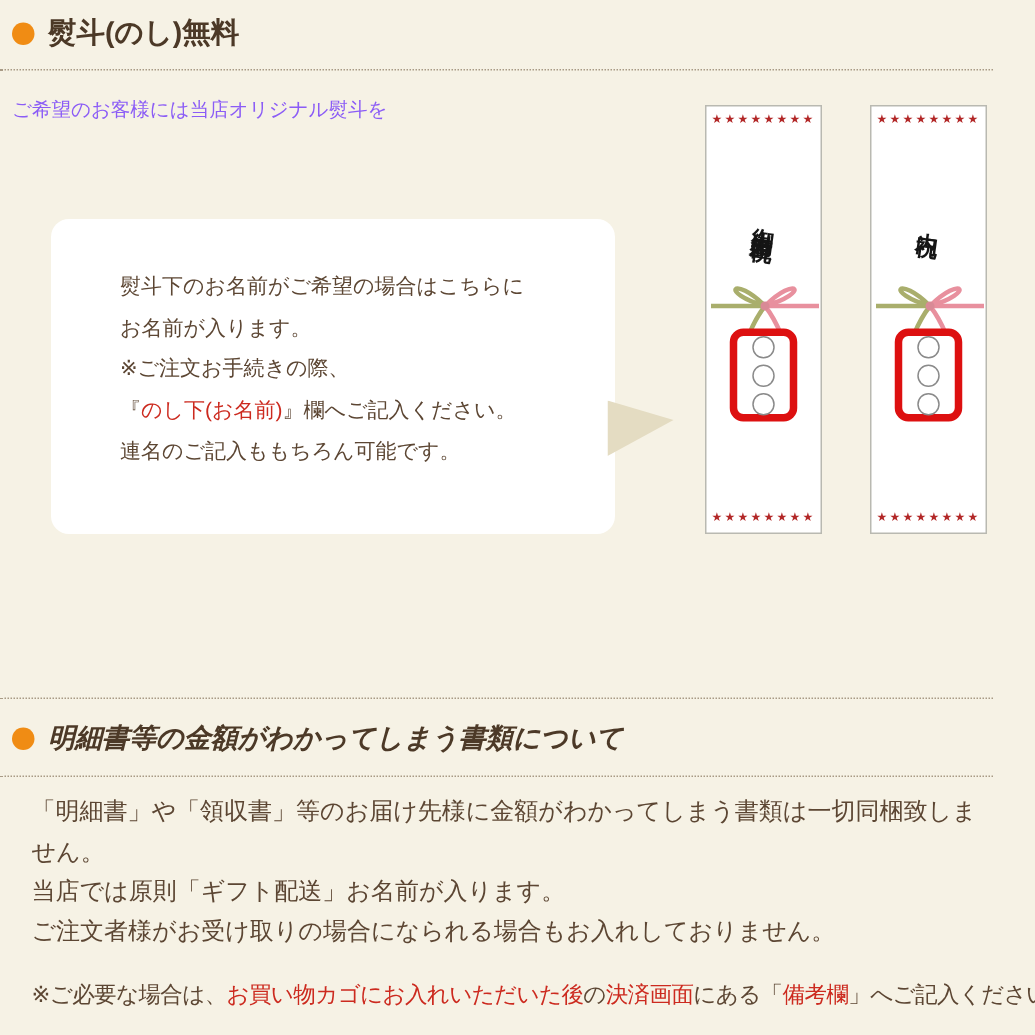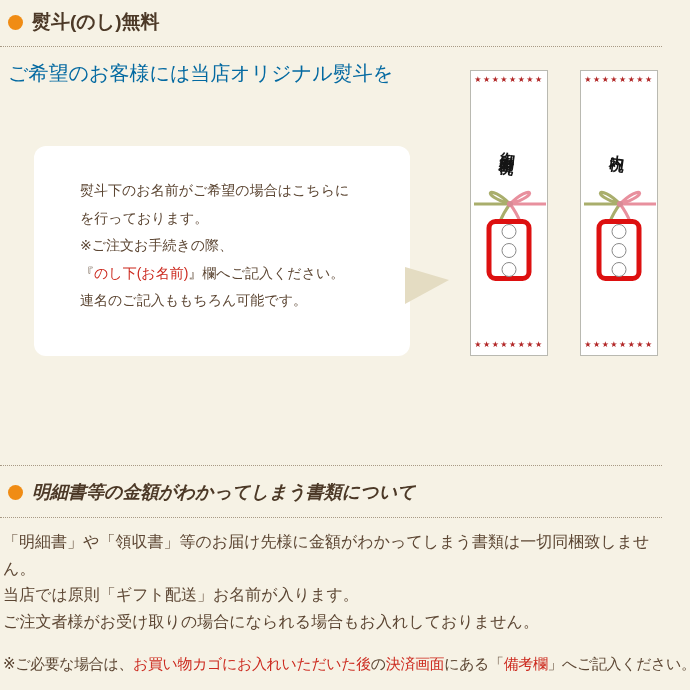--- a/index.html
+++ b/index.html
@@ -27,21 +27,21 @@
     border-top:1px dotted #a89a85;
     padding:14px 0 13px 8px;
     font-size:18px;
     font-style:italic;
   }
 
   
   .sec1-body { position:relative; height:418px; }
   .intro {
     padding:12px 0 0 8px;
-    font-size:20px; line-height:29px; color:#0369a1;
+    font-size:13px; line-height:29px; color:#8b5cf6;font-family:Liberation Mono, monospace;
   }
 
   
   .bubble {
     position:absolute; left:34px; top:99px;
     width:376px; height:210px;
     background:#ffffff; border-radius:12px;
     padding:31px 18px 0 46px;
     font-size:14px; line-height:27.5px; color:#5c4633;
   }
@@ -78,21 +78,21 @@
     border:5px solid #dd1010; border-radius:9px; background:#fff;
     display:flex; flex-direction:column; align-items:center; justify-content:center; gap:4px;
   }
   .frame-circle {
     width:15px; height:15px; border-radius:50%;
     border:1.5px solid #8a8a8a; background:#fff; flex:0 0 auto;
   }
 
   
   .sec2-body {
-    padding:11px 0 0 3px;
+    padding:11px 0 0 21px;
     font-size:16px; line-height:26.5px; color:#5c4633;
   }
   .note {
     margin-top:16px;
     font-size:15px; letter-spacing:-0.4px; color:#5c4633;
     white-space:nowrap;
   }
 </style>
 </head>
 <body>
@@ -105,21 +105,21 @@
   </div>
 
   <div class="sec1-body">
 
     <div class="intro">
       <div>ご希望のお客様には当店オリジナル熨斗を</div>
     </div>
 
     <div class="bubble">
       <div>熨斗下のお名前がご希望の場合はこちらに</div>
-      <div>を行っております。</div>
+      <div>お名前が入ります。</div>
       <div>※ご注文お手続きの際、</div>
       <div><span>『</span><span class="red-text">のし下(お名前)</span><span>』欄へご記入ください。</span></div>
       <div>連名のご記入ももちろん可能です。</div>
     </div>
     <svg class="bubble-tail" width="45" height="38" viewBox="0 0 45 38">
       <polygon points="0,0 44,13 0,37" fill="#e4dcc2"></polygon>
     </svg>
 
     <div class="strip strip-1">
       <div class="stars stars-top">★★★★★★★★</div>

